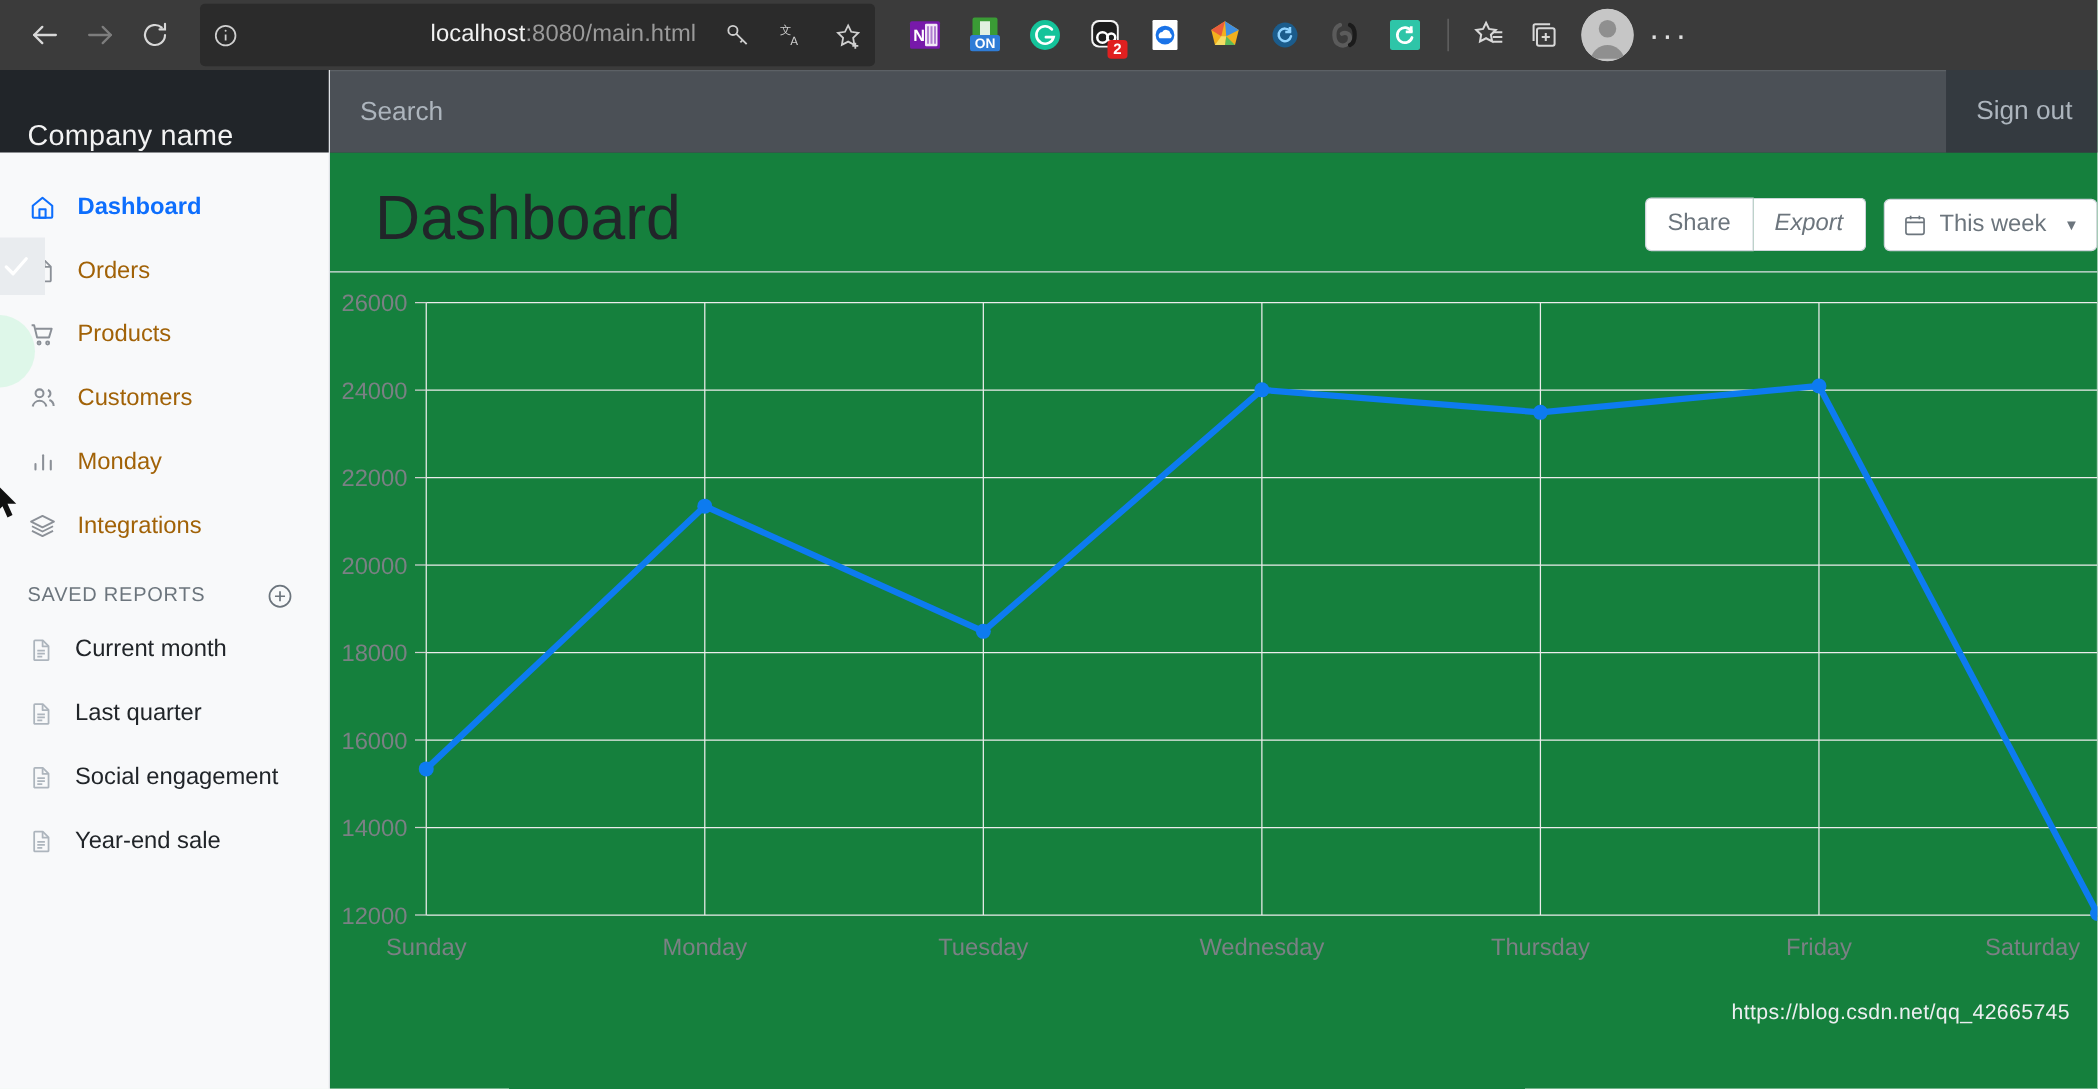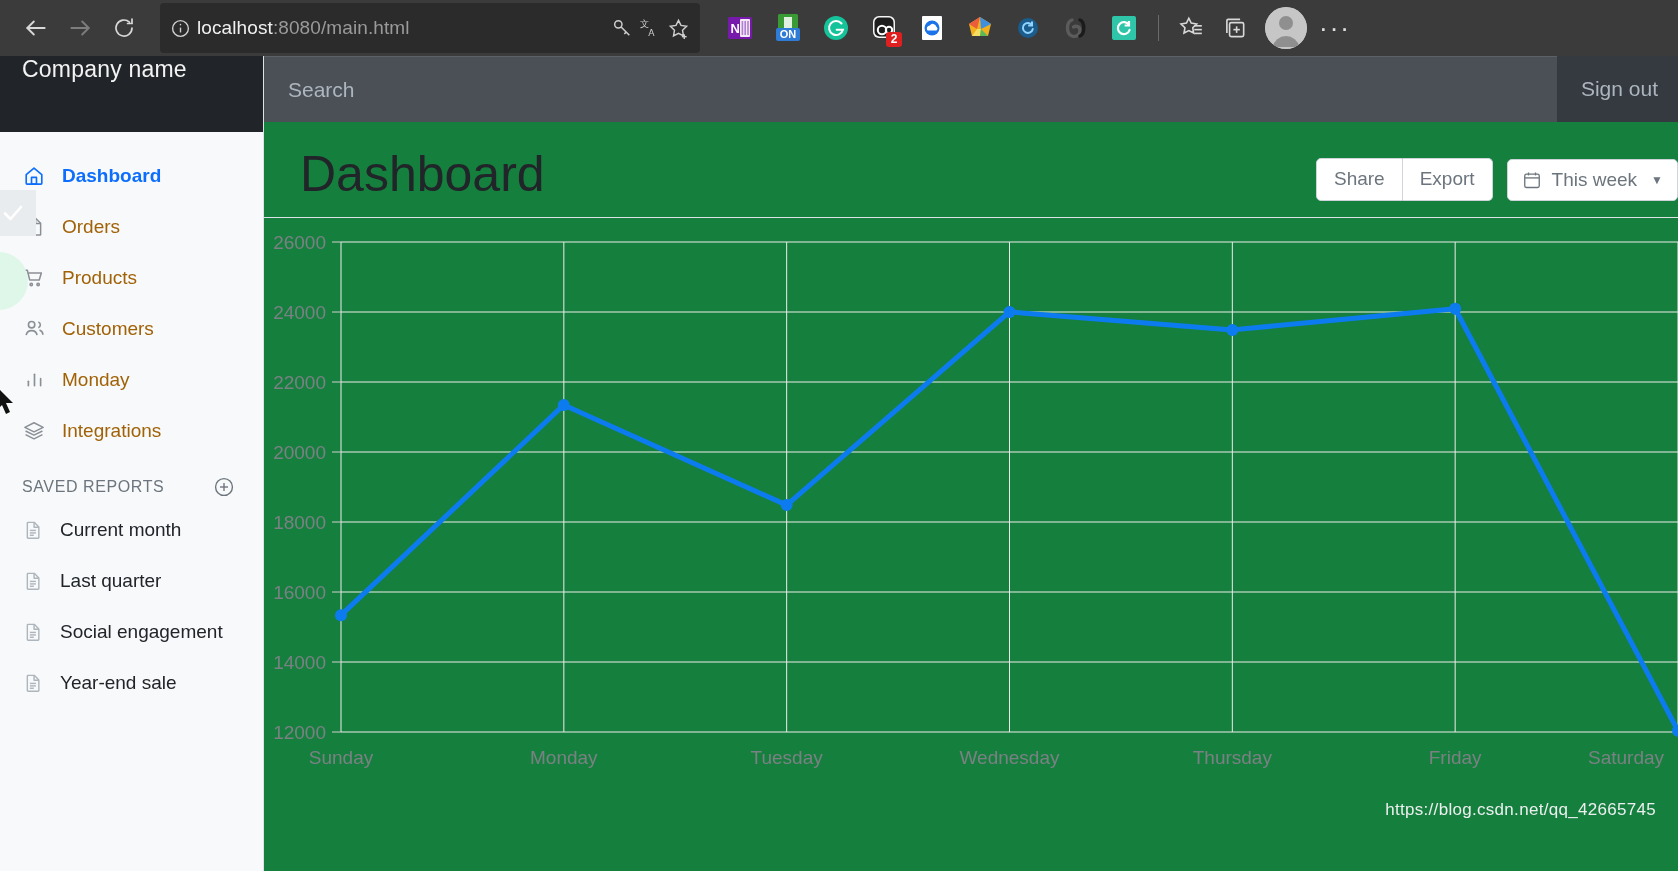--- a/index.html
+++ b/index.html
@@ -28,21 +28,22 @@
   .nav-btn svg { display:block; }
 
   #address-bar {
     flex: 0 0 540px;
     height: 50px;
     background: #2b2b2b;
     border-radius: 4px;
     display: flex; align-items: center;
     margin-left: 14px;
     padding: 0 10px;
-    gap: 6px;
+    gap: 22px;
+    text-align: right;
   }
   #url-text {
     flex: 1 1 auto;
     color: #9a9a9a;
     font-size: 19px;
     letter-spacing: .1px;
     white-space: nowrap;
   }
   #url-text .host { color: #f1f1f1; }
   .addr-icon { color: #cfcfcf; display:flex; align-items:center; flex:0 0 auto; }
@@ -82,23 +83,23 @@
   
   #sidebar {
     width: 264px; flex: 0 0 264px;
     height: 815px;
     background: #f8f9fa;
     border-right: 1px solid #dee2e6;
     position: relative;
     z-index: 2;
   }
   #brand {
-    height: 76px;
+    height: 66px;
     background: #212529;
-    display:flex; align-items:flex-start;
+    display:flex; align-items:flex-end;
     padding-left: 22px;
   }
   #brand-text { color:#f3f3f3; font-size:23px; letter-spacing:.2px; }
 
   #nav-list { padding-top: 18px; }
   .nav-item {
     display:flex; align-items:center;
     height: 51px;
     padding-left: 22px;
     gap: 16px;
@@ -169,21 +170,21 @@
   .btn {
     border: 1px solid #ced4da;
     background:#fff;
     color:#6c757d;
     font-size:19px;
     padding: 9px 17px;
     line-height:1.2;
     font-family:"Liberation Sans", sans-serif;
   }
   .btn-group .btn:first-child { border-radius:5px 0 0 5px; }
-  .btn-group .btn:last-child { border-radius:0 5px 5px 0; border-left:none; }
+  .btn-group .btn:last-child { border-radius:0 5px 5px 0; border-left:none;font-style:italic; }
   #daterange-btn {
     border:1px solid #ced4da; border-radius:5px; background:#fff;
     color:#6c757d; font-size:19px;
     display:flex; align-items:center; gap:10px;
     padding: 9px 14px;
   }
   #daterange-caret { font-size:12px; color:#6c757d; margin-left:4px; }
 
   
   #chart-wrap { position:relative; padding: 14px 0 0 0; }

